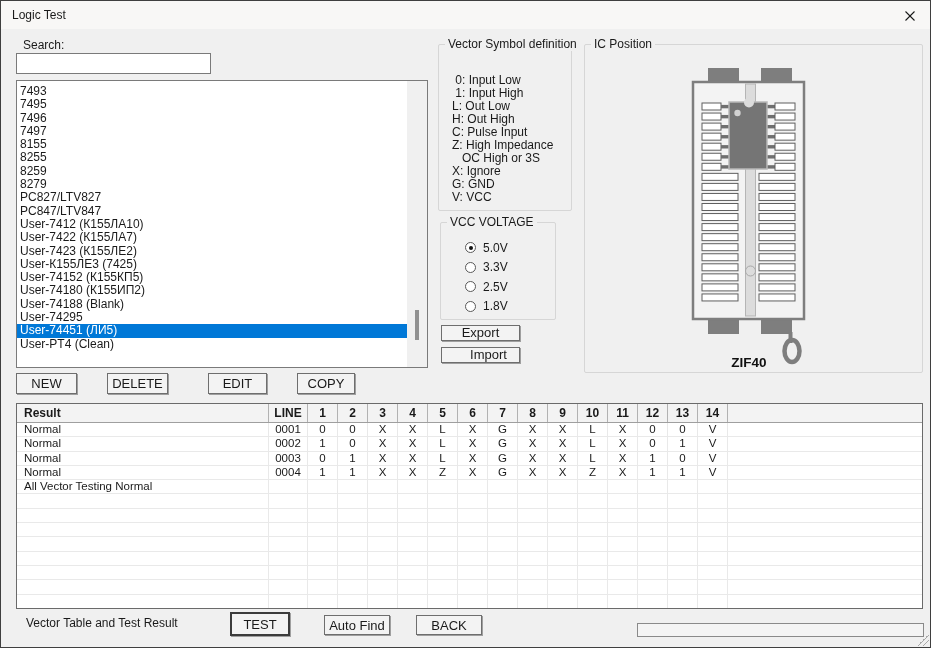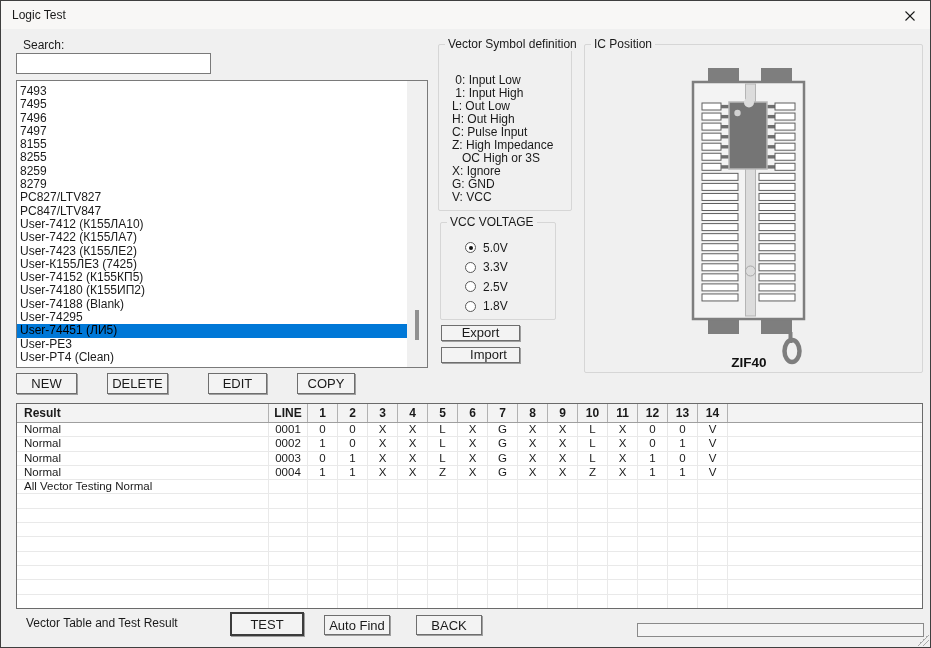--- a/index.html
+++ b/index.html
@@ -22,21 +22,21 @@
     display:flex; align-items:center; justify-content:center; cursor:pointer;
   }
   .btn.default { border:2px solid #3c3c3c; box-shadow:1px 1px 0 #9f9f9f; }
   
   .search-label { position:absolute; left:22px; top:37px; font-size:12px; }
   .search-input { position:absolute; left:15px; top:52px; width:195px; height:21px; border:1px solid #7a7a7a; background:#fff; font-size:12px; padding:0 3px; font-family:inherit; }
   
   .listbox { position:absolute; left:15px; top:79px; width:412px; height:288px; background:#fff; border:1px solid #7a7a7a; overflow:hidden;padding-left:43px; }
   .listbox .items { position:absolute; left:0; top:4px; right:20px; }
   .list-item { height:13.3px; line-height:13.3px; font-size:12px; padding-left:3px; white-space:nowrap; overflow:hidden; }
-  .list-item.sel { background:#0078d7; color:#000000; }
+  .list-item.sel { background:#0078d7; color:#ffffff; }
   .list-scroll { position:absolute; right:0; top:0; width:20px; height:100%; background:#f0f0f0; }
   .list-thumb { position:absolute; left:8px; top:229px; width:4px; height:30px; background:#919191; }
   
   #btn-new    { left:15px;  top:372px; width:61px; height:21px; }
   #btn-delete { left:106px; top:372px; width:61px; height:21px; }
   #btn-edit   { left:207px; top:372px; width:59px; height:21px; }
   #btn-copy   { left:296px; top:372px; width:58px; height:21px; }
   
   #grp-symbols { left:437px; top:43px; width:134px; height:167px; }
   .sym-lines { position:absolute; left:13px; top:29px; }
@@ -60,21 +60,21 @@
   .thead .cell { background:#f3f3f3; border-right:1px solid #b2b2b2; font-size:12px; line-height:18px; }
   .tbody-row { height:14.3px; border-bottom:1px solid #e9e9e9; }
   .tbody-row .cell { border-right:1px solid #e9e9e9; font-size:11.5px; line-height:13.5px; }
   .cell { flex:none; overflow:hidden; white-space:nowrap; }
   .c-result { width:252px; text-align:left; padding-left:7px; }
   .c-line   { width:39px;  text-align:center; }
   .c-val    { width:30px;  text-align:center; }
   .c-fill   { flex:1; border-right:none !important; }
   
   .footer-label { position:absolute; left:25px; top:615px; font-size:12px; }
-  #btn-test { left:229px; top:611px; width:74px; height:24px; }
+  #btn-test { left:229px; top:611px; width:60px; height:24px; }
   #btn-autofind { left:323px; top:614px; width:66px; height:20px; }
   #btn-back { left:415px; top:614px; width:66px; height:20px; }
   .progress { position:absolute; left:636px; top:622px; width:287px; height:14px; border:1px solid #8a8a8a; background:#f4f4f4; }
   .grip { position:absolute; right:1px; bottom:1px; width:12px; height:12px;
     background:linear-gradient(135deg, transparent 0 50%, #a9a9a9 50% 56%, transparent 56% 72%, #a9a9a9 72% 78%, transparent 78%); cursor:nwse-resize; }
 </style>
 </head>
 <body>
 
 <div id="window">
@@ -106,21 +106,20 @@
         <div class="list-item">PC847/LTV847</div>
         <div class="list-item">User-7412 (К155ЛА10)</div>
         <div class="list-item">User-7422 (К155ЛА7)</div>
         <div class="list-item">User-7423 (К155ЛЕ2)</div>
         <div class="list-item">User-К155ЛЕ3 (7425)</div>
         <div class="list-item">User-74152 (К155КП5)</div>
         <div class="list-item">User-74180 (К155ИП2)</div>
         <div class="list-item">User-74188 (Blank)</div>
         <div class="list-item">User-74295</div>
         <div class="list-item sel">User-74451 (ЛИ5)</div>
-        <div class="list-item">User-PE3</div>
         <div class="list-item">User-PT4 (Clean)</div>
       </div>
     <div class="list-scroll">
       <div class="list-thumb"></div>
     </div>
   </div>
 
   <div class="btn" id="btn-new">NEW</div>
   <div class="btn" id="btn-delete">DELETE</div>
   <div class="btn" id="btn-edit">EDIT</div>

